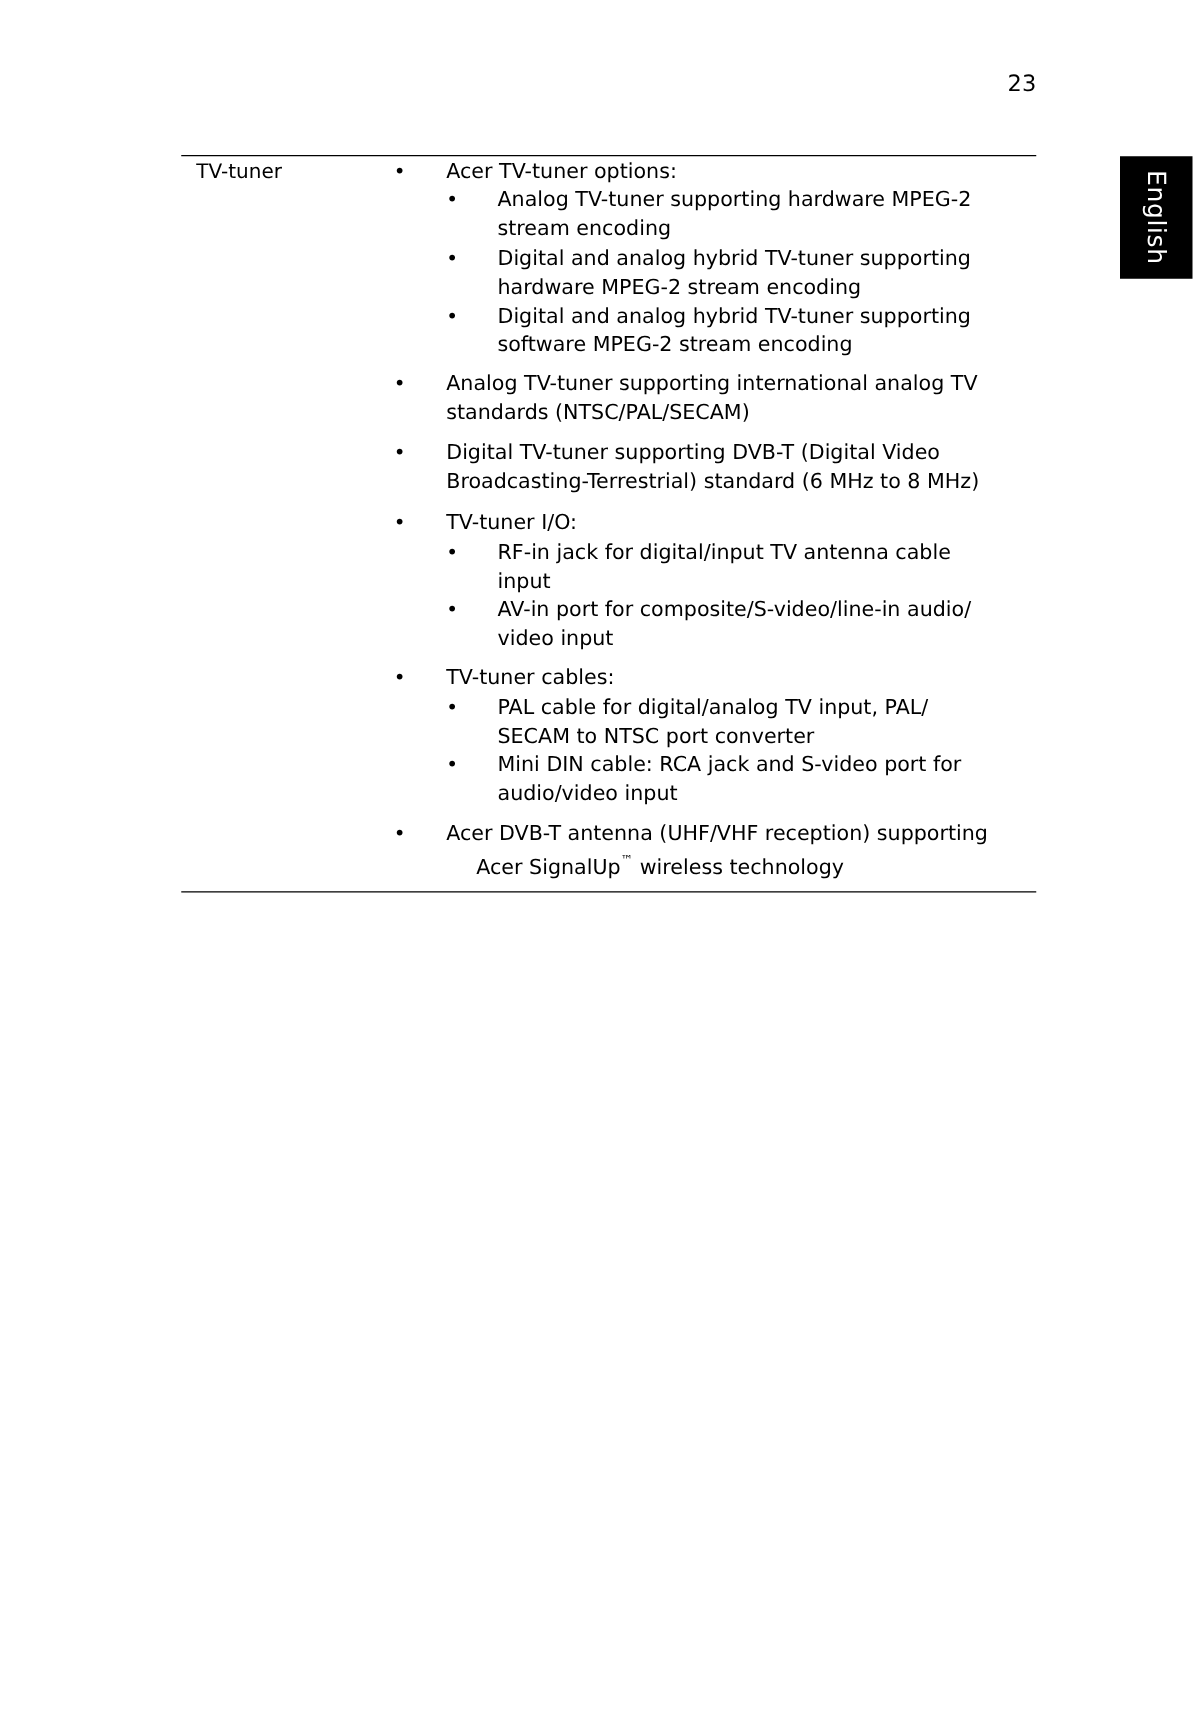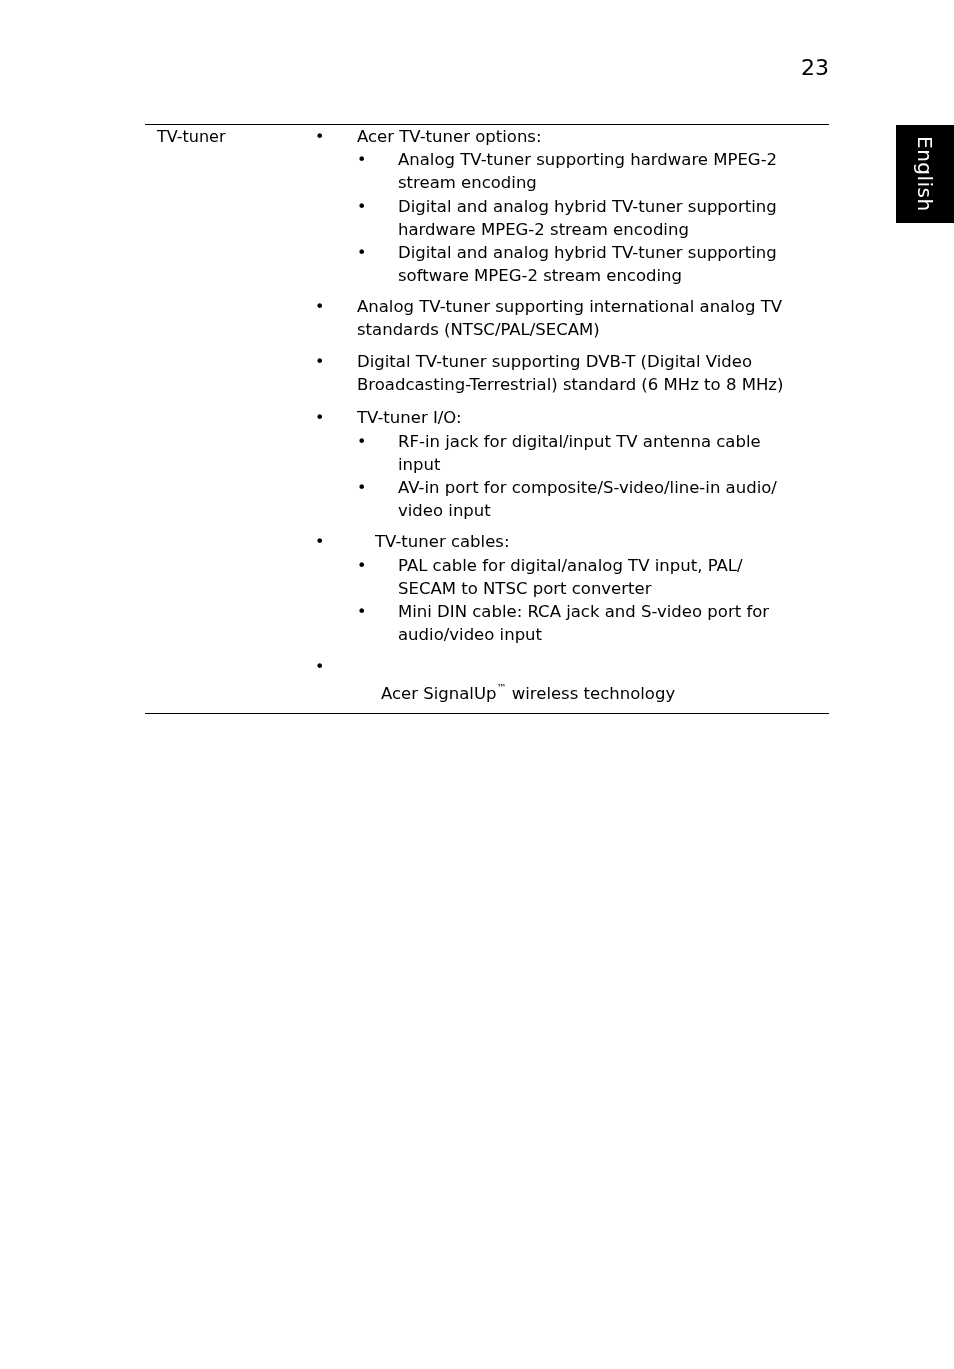--- a/index.html
+++ b/index.html
@@ -1,21 +1,21 @@
 <!DOCTYPE html>
 <html><head>
 <meta charset="utf-8">
 <style>
   html, body { margin:0; padding:0; }
   body {
     width:954px; height:1369px; background:#ffffff; position:relative; overflow:hidden;
     font-family:"DejaVu Sans", "Liberation Sans", sans-serif; color:#000;
   }
   .page-number {
-    position:absolute; top:57px; right:125px; font-size:22px; line-height:22px;
+    position:absolute; top:57px; right:125px; font-size:18px; line-height:22px;
   }
   .lang-tab {
     position:absolute; left:896px; top:125px; width:58px; height:98px; background:#000;
     display:flex; align-items:center; justify-content:center;
   }
   .lang-tab span {
     color:#fff; font-size:20px; writing-mode:vertical-rl; letter-spacing:0.5px;
   }
   .spec-table {
     position:absolute; left:145px; top:124px; width:684px;
@@ -76,31 +76,31 @@
     <span class="sub-bullet" style="top:24px;">•</span>
     <span class="sub-text" style="top:24px;">RF-in jack for digital/input TV antenna cable
 input</span>
     <span class="sub-bullet" style="top:70px;">•</span>
     <span class="sub-text" style="top:70px;">AV-in port for composite/S-video/line-in audio/
 video input</span>
   </div>
 
   <div class="item" style="top:405px;">
     <span class="bullet" style="top:0px;">•</span>
-    <span class="text" style="top:0px;margin-left:18px;">TV-tuner cables:</span>
+    <span class="text" style="top:0px;">TV-tuner cables:</span>
     <span class="sub-bullet" style="top:24px;">•</span>
     <span class="sub-text" style="top:24px;">PAL cable for digital/analog TV input,  PAL/
 SECAM to NTSC port converter</span>
     <span class="sub-bullet" style="top:70px;">•</span>
     <span class="sub-text" style="top:70px;">Mini DIN cable: RCA jack and S-video port for
 audio/video input</span>
   </div>
 
   <div class="item" style="top:530px;">
     <span class="bullet" style="top:0px;">•</span>
     <span class="text" style="top:0px; white-space:nowrap;">
-      <br>
+      <span>Acer DVB-T antenna (UHF/VHF reception) supporting</span><br>
       <span style="display:inline-block; margin-top:4px;margin-left:24px;">
         <span>Acer SignalUp</span><sup class="tm">™</sup><span> wireless technology</span>
       </span>
     </span>
   </div>
 </div>
 
 </body></html>

